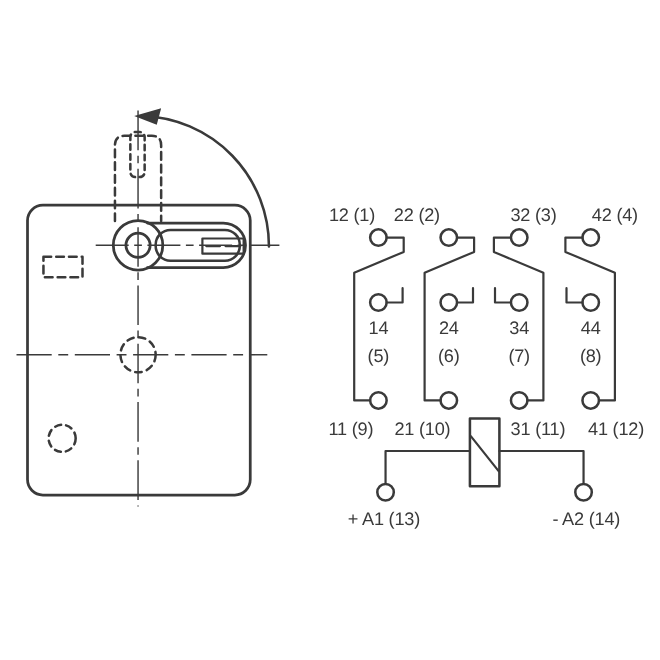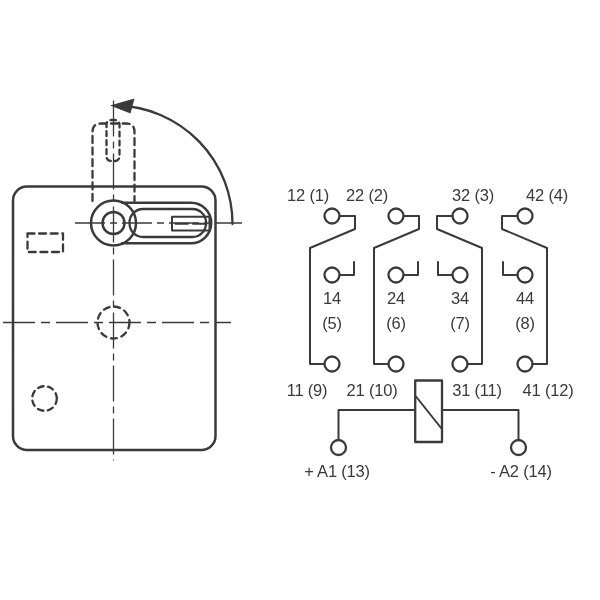--- a/index.html
+++ b/index.html
@@ -1,21 +1,21 @@
 <!DOCTYPE html>
 <html style="--bg: #ffffff; --line: #3a3a3a; --text: #3a3a3a;"><head>
 <meta charset="utf-8">
 <style>
   html,body{margin:0;padding:0;}
   body{
     width:600px;height:600px;
     background:var(--bg,#fff);
     font-family:"Liberation Sans",sans-serif;
   }
-  .stage{position:relative;width:556px;height:600px;background:var(--bg,#fff);}
+  .stage{position:relative;width:556px;height:600px;background:var(--bg,#fff);padding-left:12px;}
   svg{display:block;}
   
   .ln{fill:none;stroke:var(--line,#3a3a3a);stroke-width:2.3;stroke-linecap:round;stroke-linejoin:round;}
   .ln-heavy{stroke-width:2.5;}
   .ln-med{stroke-width:2;}
   .thin{fill:none;stroke:var(--line,#3a3a3a);stroke-width:1.3;stroke-linecap:butt;}
   .dash{stroke-dasharray:7 4.6;}
   .fillarrow{fill:var(--line,#3a3a3a);stroke:none;}
   text{
     fill:var(--text,#3a3a3a);

